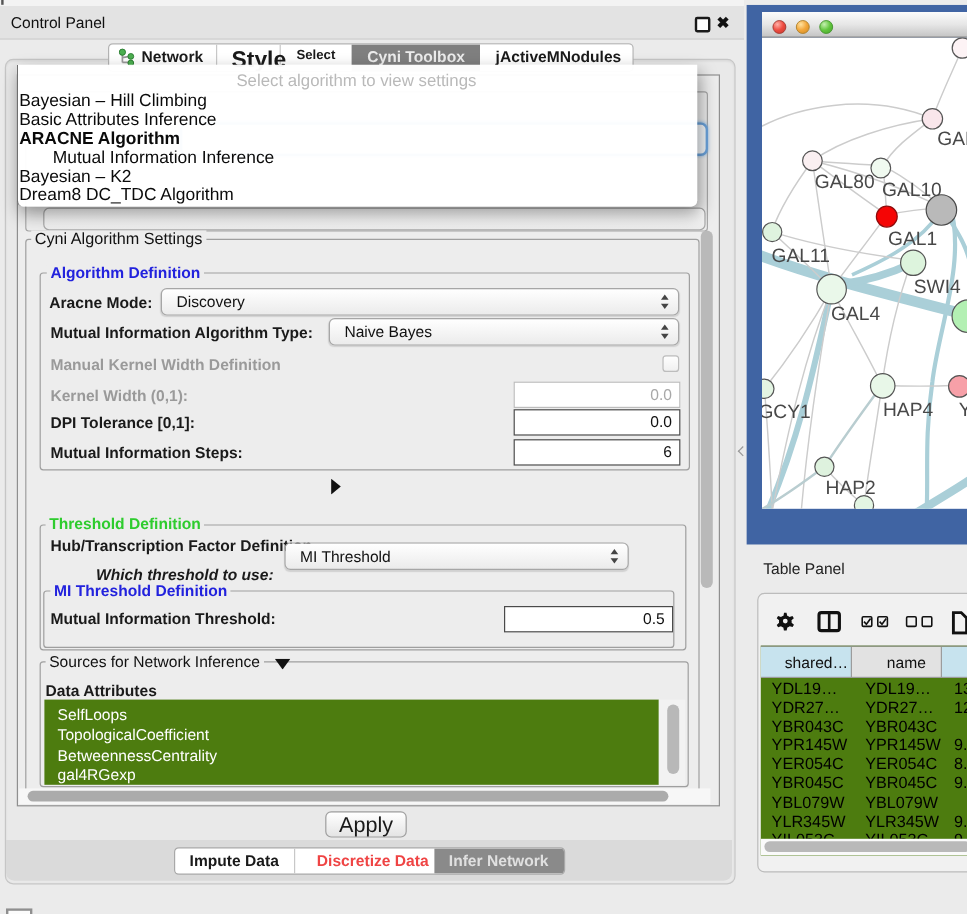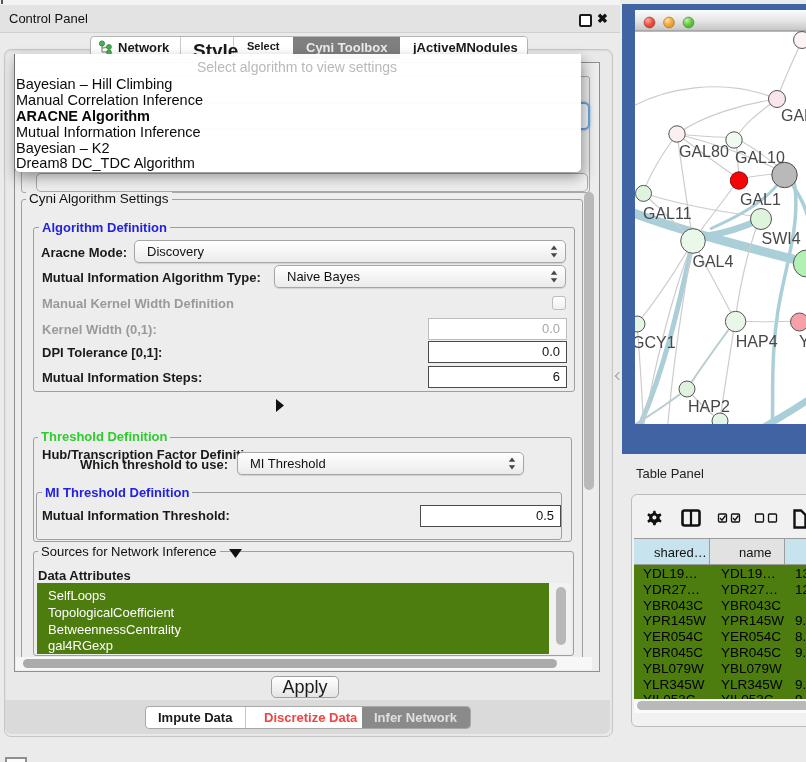--- a/index.html
+++ b/index.html
@@ -86,21 +86,21 @@
 <div class="lbl abs" style="left:42px;top:370px;">Mutual Information Steps:</div>
 <div class="field abs" style="left:428px;top:366px;width:131px;">6</div>
 
 <div class="lbl abs" style="left:42px;top:399px;font-weight:bold;margin-top:48px;">Hub/Transcription Factor Definition</div>
 <svg class="abs" style="left:275px;top:399px;" width="10" height="13" viewBox="0 0 10 13">
     <path d="M1 0 L9 6.5 L1 13 Z" fill="#111"></path>
   </svg>
 
 <div class="gbox" style="left:33px;top:437px;width:537px;height:103px;"></div>
 <div class="gtitle" style="left:38px;top:430px;color:#2ecc2e;font-weight:bold;">Threshold Definition</div>
-<div class="lbl abs" style="left:80px;top:457px;">Which threshold to use:</div>
+<div class="lbl abs" style="left:80px;top:471px;font-style:italic;">Which threshold to use:</div>
 <div class="combo" style="left:237px;top:452px;width:285px;">
   <div class="ct">MI Threshold</div>
   <svg class="steppers" viewBox="0 0 8 13">
       <path d="M4 0.5 L7.2 4.8 L0.8 4.8 Z" fill="#444"></path>
       <path d="M4 12.5 L7.2 8.2 L0.8 8.2 Z" fill="#444"></path>
     </svg>
 </div>
 <div class="gbox" style="left:36px;top:492px;width:524px;height:46px;"></div>
 <div class="gtitle" style="left:42px;top:486px;color:#2222dd;font-weight:bold;">MI Threshold Definition</div>
 <div class="lbl abs" style="left:42px;top:508px;">Mutual Information Threshold:</div>
@@ -132,23 +132,23 @@
 </div>
 
 <div class="abs" style="left:5px;top:757px;width:18px;height:10px;border:2px solid #8f8f8f;background:#fcfcfc;"></div>
 
 <div class="abs" style="left:616px;top:373px;width:5px;height:5px;border-left:1.5px solid #9a9a9a;border-top:1.5px solid #9a9a9a;transform:rotate(-45deg);"></div>
 
 <div class="abs" style="left:14px;top:54px;width:566px;height:118px;background:rgba(255,255,255,0.97);border-radius:0 0 5px 5px;box-shadow:2px 6px 14px rgba(0,0,0,0.4);border-left:1px solid #6e6e6e;z-index:30;"></div>
 <div class="abs" style="left:14px;top:54px;width:566px;height:118px;z-index:31;font-size:14.5px;color:#0a0a0a;">
   <div style="position:absolute;left:0;top:5px;width:566px;text-align:center;font-size:14px;color:#b9b9b9;">Select algorithm to view settings</div>
   <div style="position:absolute;left:2px;top:22px;">Bayesian – Hill Climbing</div>
-  <div style="position:absolute;left:2px;top:38px;">Manual Correlation Inference</div>
+  <div style="position:absolute;left:2px;top:38px;">Basic Attributes Inference</div>
   <div style="position:absolute;left:2px;top:54px;font-weight:bold;">ARACNE Algorithm</div>
-  <div style="position:absolute;left:2px;top:70px;">Mutual Information Inference</div>
+  <div style="position:absolute;left:2px;top:70px;padding-left:28px;">Mutual Information Inference</div>
   <div style="position:absolute;left:2px;top:85.5px;">Bayesian – K2</div>
   <div style="position:absolute;left:2px;top:101px;">Dream8 DC_TDC Algorithm</div>
 </div>
 
 <svg class="abs" style="left:622px;top:4px;" width="184" height="450" viewBox="0 0 184 450">
   <rect x="0" y="0" width="184" height="450" fill="#4064a3"></rect>
   <rect x="0" y="0" width="184" height="450" fill="none"></rect>
   <defs>
     <linearGradient id="tb" x1="0" y1="0" x2="0" y2="1">
       <stop offset="0" stop-color="#fbfbfb"></stop>

